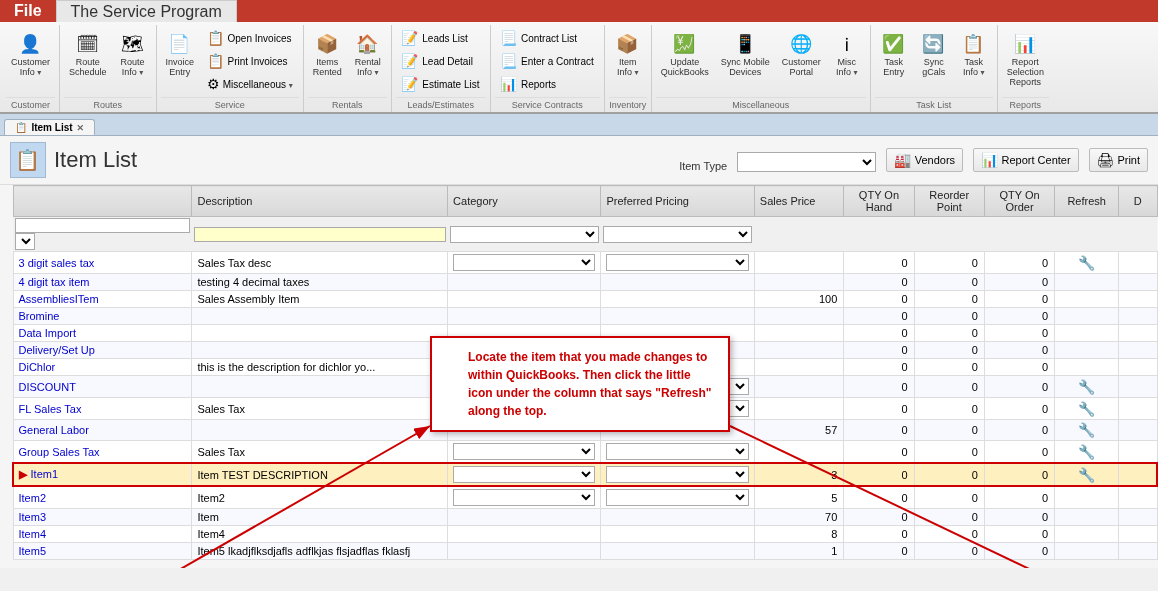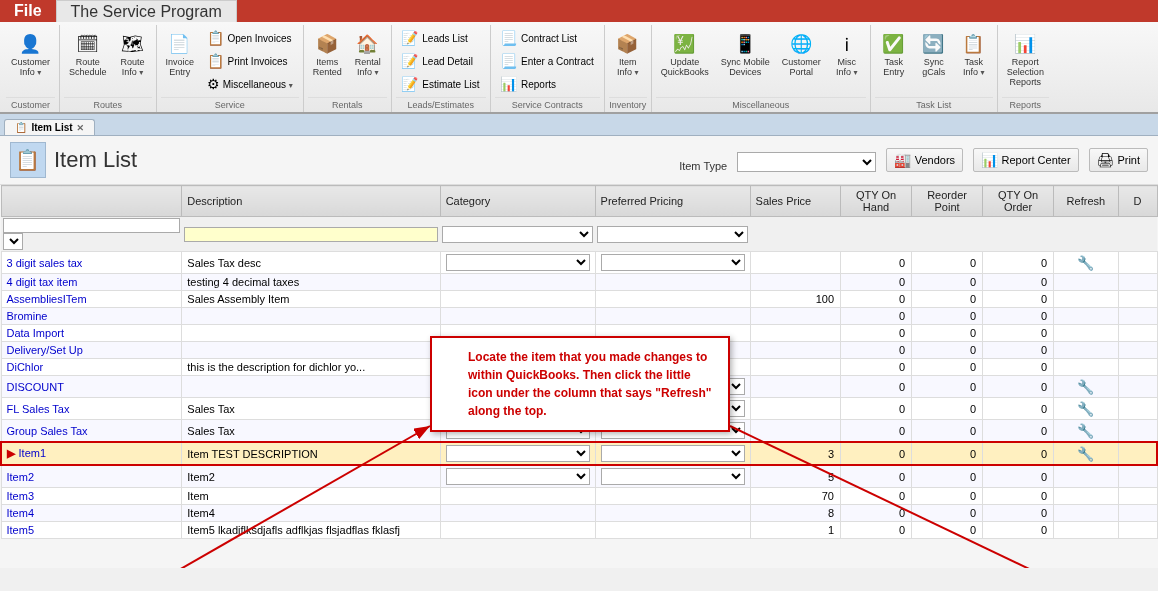--- a/index.html
+++ b/index.html
@@ -35,21 +35,21 @@
     .page-header { display: flex; align-items: center; padding: 6px 10px; background: #f5f5f5; border-bottom: 1px solid #ddd; gap: 8px; }
     .page-icon { width: 36px; height: 36px; background: #c0d8f0; border: 1px solid #a0b8d0; display: flex; align-items: center; justify-content: center; font-size: 20px; }
     .page-title { font-size: 22px; font-weight: normal; color: #333; }
     .page-header-right { margin-left: auto; display: flex; align-items: flex-end; gap: 10px; }
     .item-type-label { font-size: 11px; color: #333; }
     .item-type-select { border: 1px solid #aaa; padding: 2px 20px 2px 4px; font-size: 11px; background: white; min-width: 120px; }
     .header-btn { display: flex; align-items: center; gap: 3px; padding: 3px 7px; border: 1px solid #bbb; background: linear-gradient(to bottom, #f8f8f8, #e8e8e8); font-size: 11px; cursor: pointer; border-radius: 2px; }
     .header-btn-icon { font-size: 14px; }
 
     
-    .table-wrapper { overflow: auto; height: calc(591px - 22px - 115px - 22px - 56px); }
+    .table-wrapper { overflow: auto; height: calc(591px - 22px - 115px - 22px - 56px); padding-left: 12px; }
     table { width: 100%; border-collapse: collapse; font-size: 11px; }
     thead tr th { background: linear-gradient(to bottom, #e8e8e8, #d8d8d8); border: 1px solid #bbb; padding: 3px 5px; font-weight: normal; text-align: left; white-space: nowrap; color: #222; position: sticky; top: 0; }
     tbody tr { background: white; }
     tbody tr:nth-child(even) { background: #f8f8ff; }
     tbody tr.highlighted { background: #fff0c0; border: 2px solid #cc0000; }
     tbody tr td { border: 1px solid #ddd; padding: 2px 5px; white-space: nowrap; }
     tbody tr td a { color: #0000cc; text-decoration: none; }
     .td-desc { max-width: 200px; overflow: hidden; text-overflow: ellipsis; }
     .filter-row td { padding: 1px 2px; background: #f0f0f0; }
     .filter-input { width: 100%; border: 1px solid #aaa; padding: 1px 3px; font-size: 10px; }
@@ -412,20 +412,32 @@
     <td><select class="filter-select"><option></option></select></td>
     <td><select class="filter-select"><option></option></select></td>
     <td class="col-num"></td>
     <td class="col-num">0</td>
     <td class="col-num">0</td>
     <td class="col-num">0</td>
     <td style="text-align:center;"><span class="refresh-icon">🔧</span></td>
     <td></td>
   </tr>
           <tr>
+    <td><a href="#">General Labor</a></td>
+    <td class="td-desc"></td>
+    <td></td>
+    <td></td>
+    <td class="col-num">57</td>
+    <td class="col-num">0</td>
+    <td class="col-num">0</td>
+    <td class="col-num">0</td>
+    <td style="text-align:center;"><span class="refresh-icon">🔧</span></td>
+    <td></td>
+  </tr>
+          <tr>
     <td><a href="#">Group Sales Tax</a></td>
     <td class="td-desc">Sales Tax</td>
     <td><select class="filter-select"><option></option></select></td>
     <td><select class="filter-select"><option></option></select></td>
     <td class="col-num"></td>
     <td class="col-num">0</td>
     <td class="col-num">0</td>
     <td class="col-num">0</td>
     <td style="text-align:center;"><span class="refresh-icon">🔧</span></td>
     <td></td>

